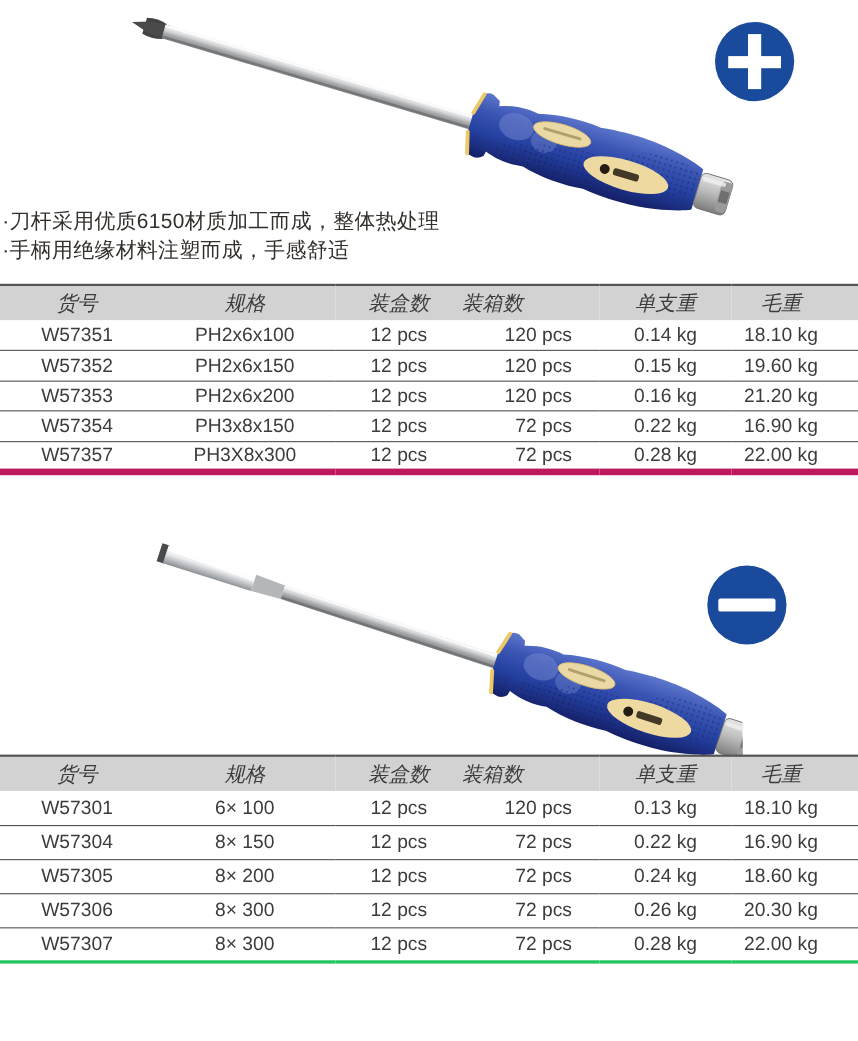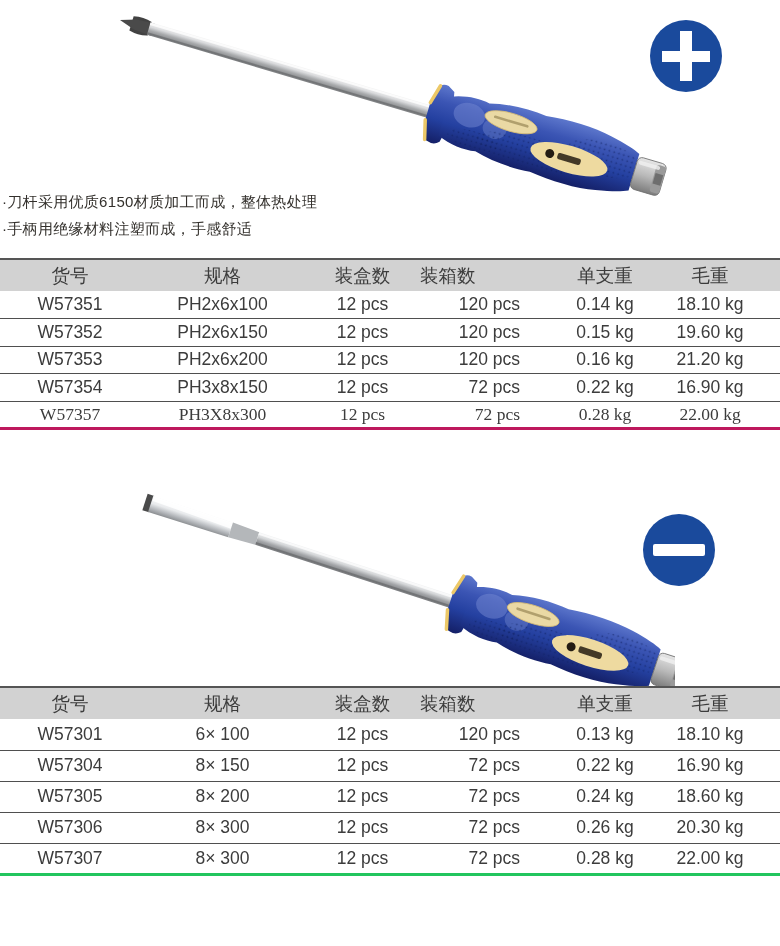--- a/index.html
+++ b/index.html
@@ -10,35 +10,35 @@
   #driver1{left:88px;top:2px;}
   #driver2{left:95px;top:486px;}
 
   .type-icon{position:absolute;width:72px;height:72px;border-radius:50%;}
   #icon1{left:650px;top:20px;}
   #icon2{left:643px;top:514px;}
   .type-icon .vbar{position:absolute;left:30px;top:11px;width:12px;height:50px;background:#fff;}
   .type-icon .hbar{position:absolute;left:12px;top:31px;width:48px;height:11px;background:#fff;}
   .type-icon.slot .hbar{left:10px;top:30px;width:52px;height:12px;border-radius:2px;}
 
-  .features{position:absolute;left:2px;top:188px;font-size:15px;line-height:27px;
+  .features{position:absolute;left:2px;top:188px;font-size:19px;line-height:27px;
             color:#33302c;font-weight:500;letter-spacing:.3px;}
   .features p{margin:0;}
 
   table.spec-table{position:absolute;left:0;width:780px;border-collapse:collapse;
                    table-layout:fixed;color:#3c3c3c;}
   #table1{top:258px;}
   #table2{top:686px;}
-  .spec-table thead tr{height:32px;border-top:2px solid #555;}
+  .spec-table thead tr{height:32px;border-top:2px solid #555;font-style:italic;}
   .spec-table th{font-weight:normal;font-size:18.5px;background:#d2d2d2;padding:0;text-align:center;}
   .spec-table td{padding:0;text-align:center;font-size:17.5px;}
   #table1 tbody tr{height:27.5px;}
   #table2 tbody tr{height:31px;}
   .spec-table tbody tr{border-bottom:1.5px solid #4f4f4f;}
-  #table1 tbody tr:last-child{border-bottom:3px solid #be185d;font-family:Liberation Serif, serif;}
+  #table1 tbody tr:last-child{border-bottom:6px solid #be185d;}
   #table2 tbody tr:last-child{border-bottom:3px solid #22c55e;}
   .spec-table td:nth-child(4){text-align:right;padding-right:25px;}
   .spec-table th:nth-child(4){text-align:left;padding-right:0;}
   .spec-table td:nth-child(6),.spec-table th:nth-child(6){padding-right:25px;}
 </style>
 </head>
 <body>
 
 <div class="page">
 

